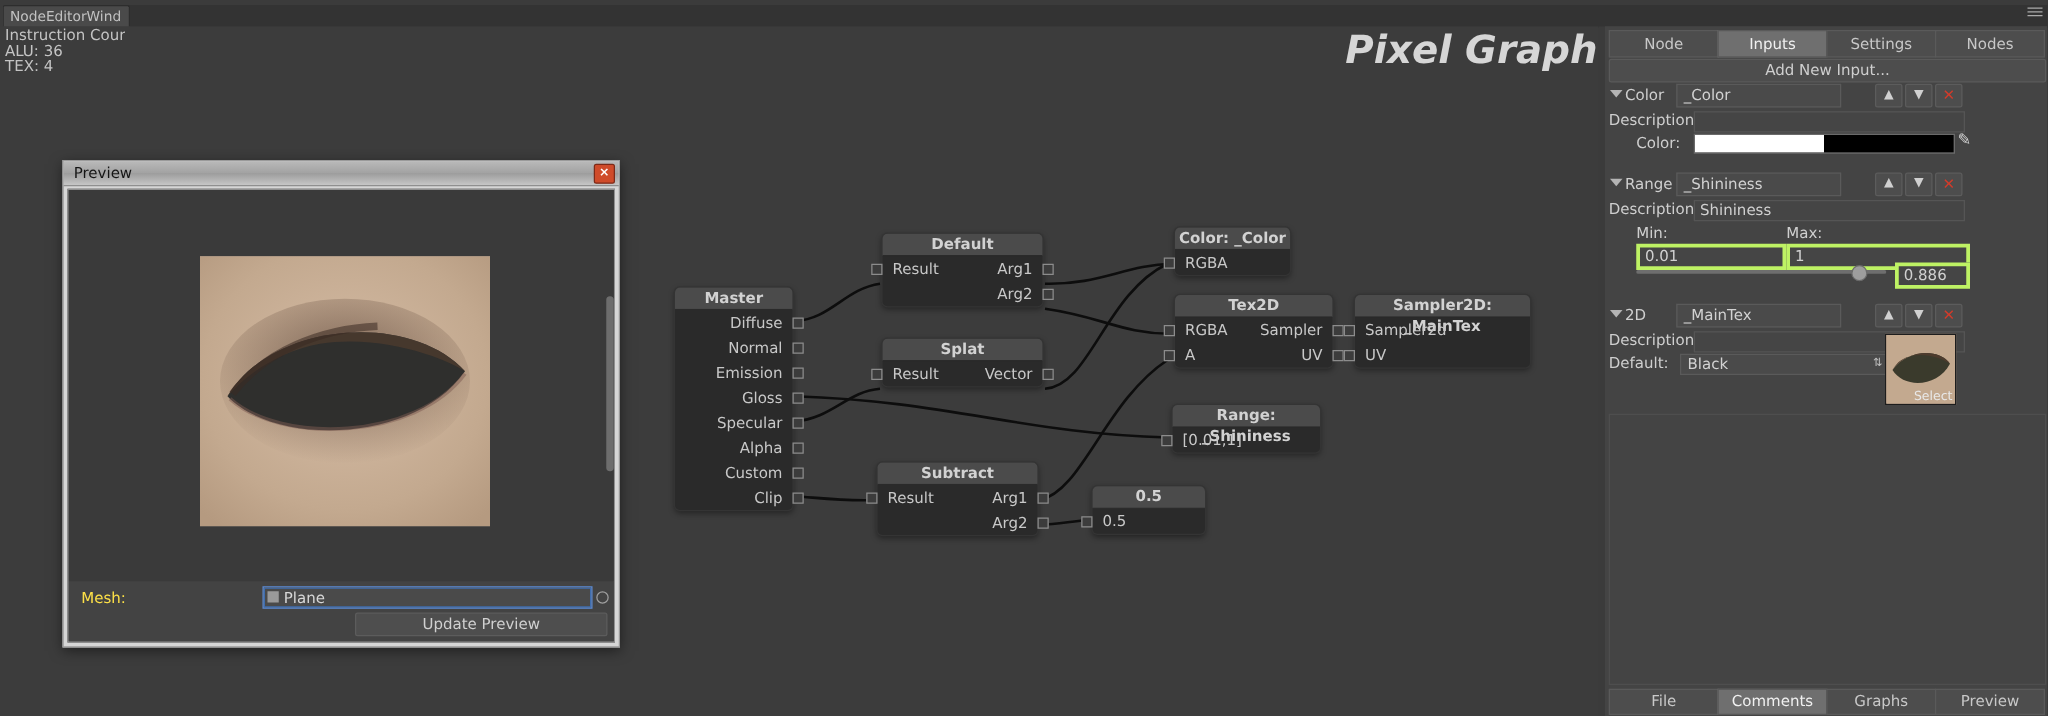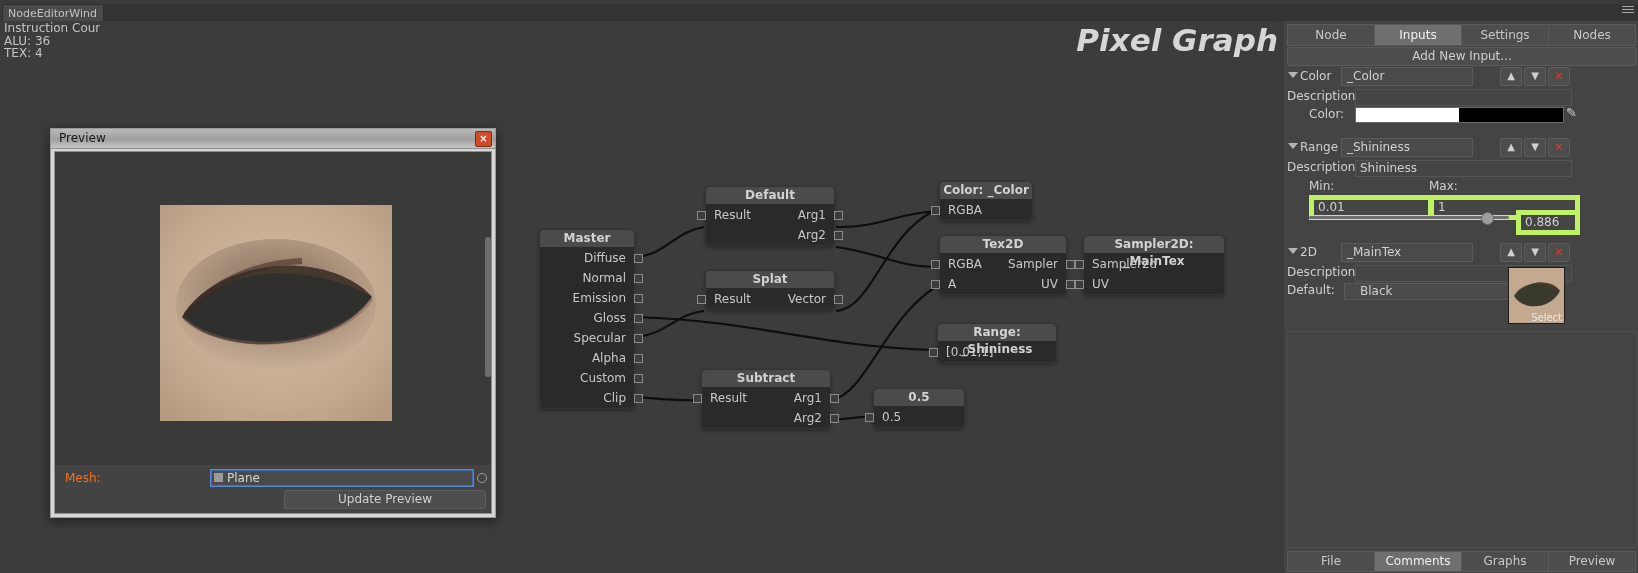--- a/index.html
+++ b/index.html
@@ -55,21 +55,21 @@
   .pv-title span{position:absolute;left:8px;top:2px;font-size:12px;color:#151515;}
   .pv-close{position:absolute;right:3px;top:2px;width:15px;height:14px;background:#cf4b2a;
             border:1px solid #7d2a18;border-radius:2px;color:#fff;font-size:10px;
             line-height:13px;text-align:center;font-weight:bold;}
   .pv-inner{position:absolute;left:3px;top:22px;width:436px;height:361px;background:#3a3a3a;border:1px solid #8f8f8f;}
   .pv-canvas{position:absolute;left:0;top:0;width:436px;height:313px;background:#3a3a3a;}
   .pv-img{position:absolute;left:105px;top:53px;width:232px;height:216px;
           background:#c4ab95;overflow:hidden;}
   .pv-scroll{position:absolute;right:0;top:85px;width:6px;height:140px;background:#6d6d6d;border-radius:3px;}
   .pv-bottom{position:absolute;left:0;top:313px;width:436px;height:48px;background:#434343;}
-  .pv-mesh-lbl{position:absolute;left:10px;top:6px;font-size:12px;color:#f97316;}
+  .pv-mesh-lbl{position:absolute;left:10px;top:6px;font-size:12px;color:#fde047;}
   .pv-mesh-field{position:absolute;left:155px;top:4px;width:262px;height:16px;background:#4a4a4a;
                  border:1px solid #5b8ad4;box-shadow:0 0 0 1px #3f6dad inset;}
   .pv-mesh-field .sq{position:absolute;left:3px;top:3px;width:9px;height:9px;background:#9a9a9a;}
   .pv-mesh-field .tx{position:absolute;left:16px;top:0px;font-size:12px;line-height:16px;color:#d8d8d8;}
   .pv-mesh-dot{position:absolute;left:422px;top:8px;width:8px;height:8px;border:1px solid #9f9f9f;border-radius:50%;}
   .pv-btn{position:absolute;top:25px;height:17px;line-height:17px;text-align:center;
           font-size:12px;color:#d0d0d0;background:#4e4e4e;border:1px solid #5c5c5c;border-radius:2px;}
 
   
   .inspector{position:absolute;right:0;top:21px;width:359px;height:552px;background:#3b3b3b;}
@@ -87,29 +87,29 @@
   .ptype{position:absolute;left:13px;top:0;font-size:12px;line-height:18px;color:#cfcfcf;}
   .pname{position:absolute;top:0px;height:17px;background:#4a4a4a;border:1px solid #5a5a5a;
          font-size:12px;line-height:17px;color:#d2d2d2;padding-left:5px;}
   .ibtn{position:absolute;top:0;width:20px;height:17px;background:#4d4d4d;border:1px solid #5c5c5c;
         border-radius:2px;text-align:center;font-size:10px;line-height:16px;color:#d0d0d0;}
   .ibtn.x{color:#d33b2a;font-weight:bold;font-size:12px;}
   .desc-lbl{position:absolute;left:0;font-size:12px;color:#cfcfcf;}
   .desc-field{position:absolute;height:15px;background:#454545;border:1px solid #555;
               font-size:12px;line-height:15px;color:#d0d0d0;padding-left:4px;}
   .small-lbl{position:absolute;font-size:12px;color:#cfcfcf;}
-  .num-field{position:absolute;height:15px;background:#454545;border:5px solid #bef264;
+  .num-field{position:absolute;height:15px;background:#454545;border:3px solid #bef264;
              font-size:12px;line-height:15px;color:#d0d0d0;padding-left:4px;}
   .colorswatch{position:absolute;height:14px;border:1px solid #6a6a6a;
                background:linear-gradient(to right,#ffffff 0%,#ffffff 50%,#000000 50%,#000000 100%);}
   .eyedrop{position:absolute;font-size:13px;color:#cfcfcf;transform:rotate(0deg);}
   .slider-track{position:absolute;height:3px;background:#6e6e6e;border-radius:2px;}
   .slider-knob{position:absolute;width:11px;height:11px;border-radius:50%;background:#9d9d9d;border:1px solid #6a6a6a;}
   .dropdown{position:absolute;height:15px;background:#4a4a4a;border:1px solid #5a5a5a;
-            font-size:12px;line-height:15px;color:#d2d2d2;padding-left:15px;}
+            font-size:12px;line-height:15px;color:#d2d2d2;padding-left:5px;}
   .dropdown .arrows{position:absolute;right:4px;top:0;font-size:9px;line-height:15px;color:#c0c0c0;}
   .texbox{position:absolute;width:55px;height:55px;border:1px solid #1d1d1d;background:#c4ab95;overflow:hidden;}
   .texbox .cap{position:absolute;right:0;bottom:0;font-size:10px;color:#e8e8e8;padding:0 2px;}
   .bigpanel{position:absolute;left:3px;top:28px;width:348px;height:495px;border:1px solid #4e4e4e;}
   .bottomtabs{position:absolute;left:3px;bottom:3px;width:348px;height:19px;display:flex;}
   .bottomtabs .t{flex:1;height:19px;line-height:19px;text-align:center;font-size:12px;color:#c8c8c8;
                  background:#4d4d4d;border:1px solid #5a5a5a;margin-right:-1px;}
   .bottomtabs .t.sel{background:#6f6f6f;color:#f0f0f0;}
   .scrollcol{position:absolute;right:0;top:0;width:5px;height:552px;background:#3b3b3b;}
 </style>

